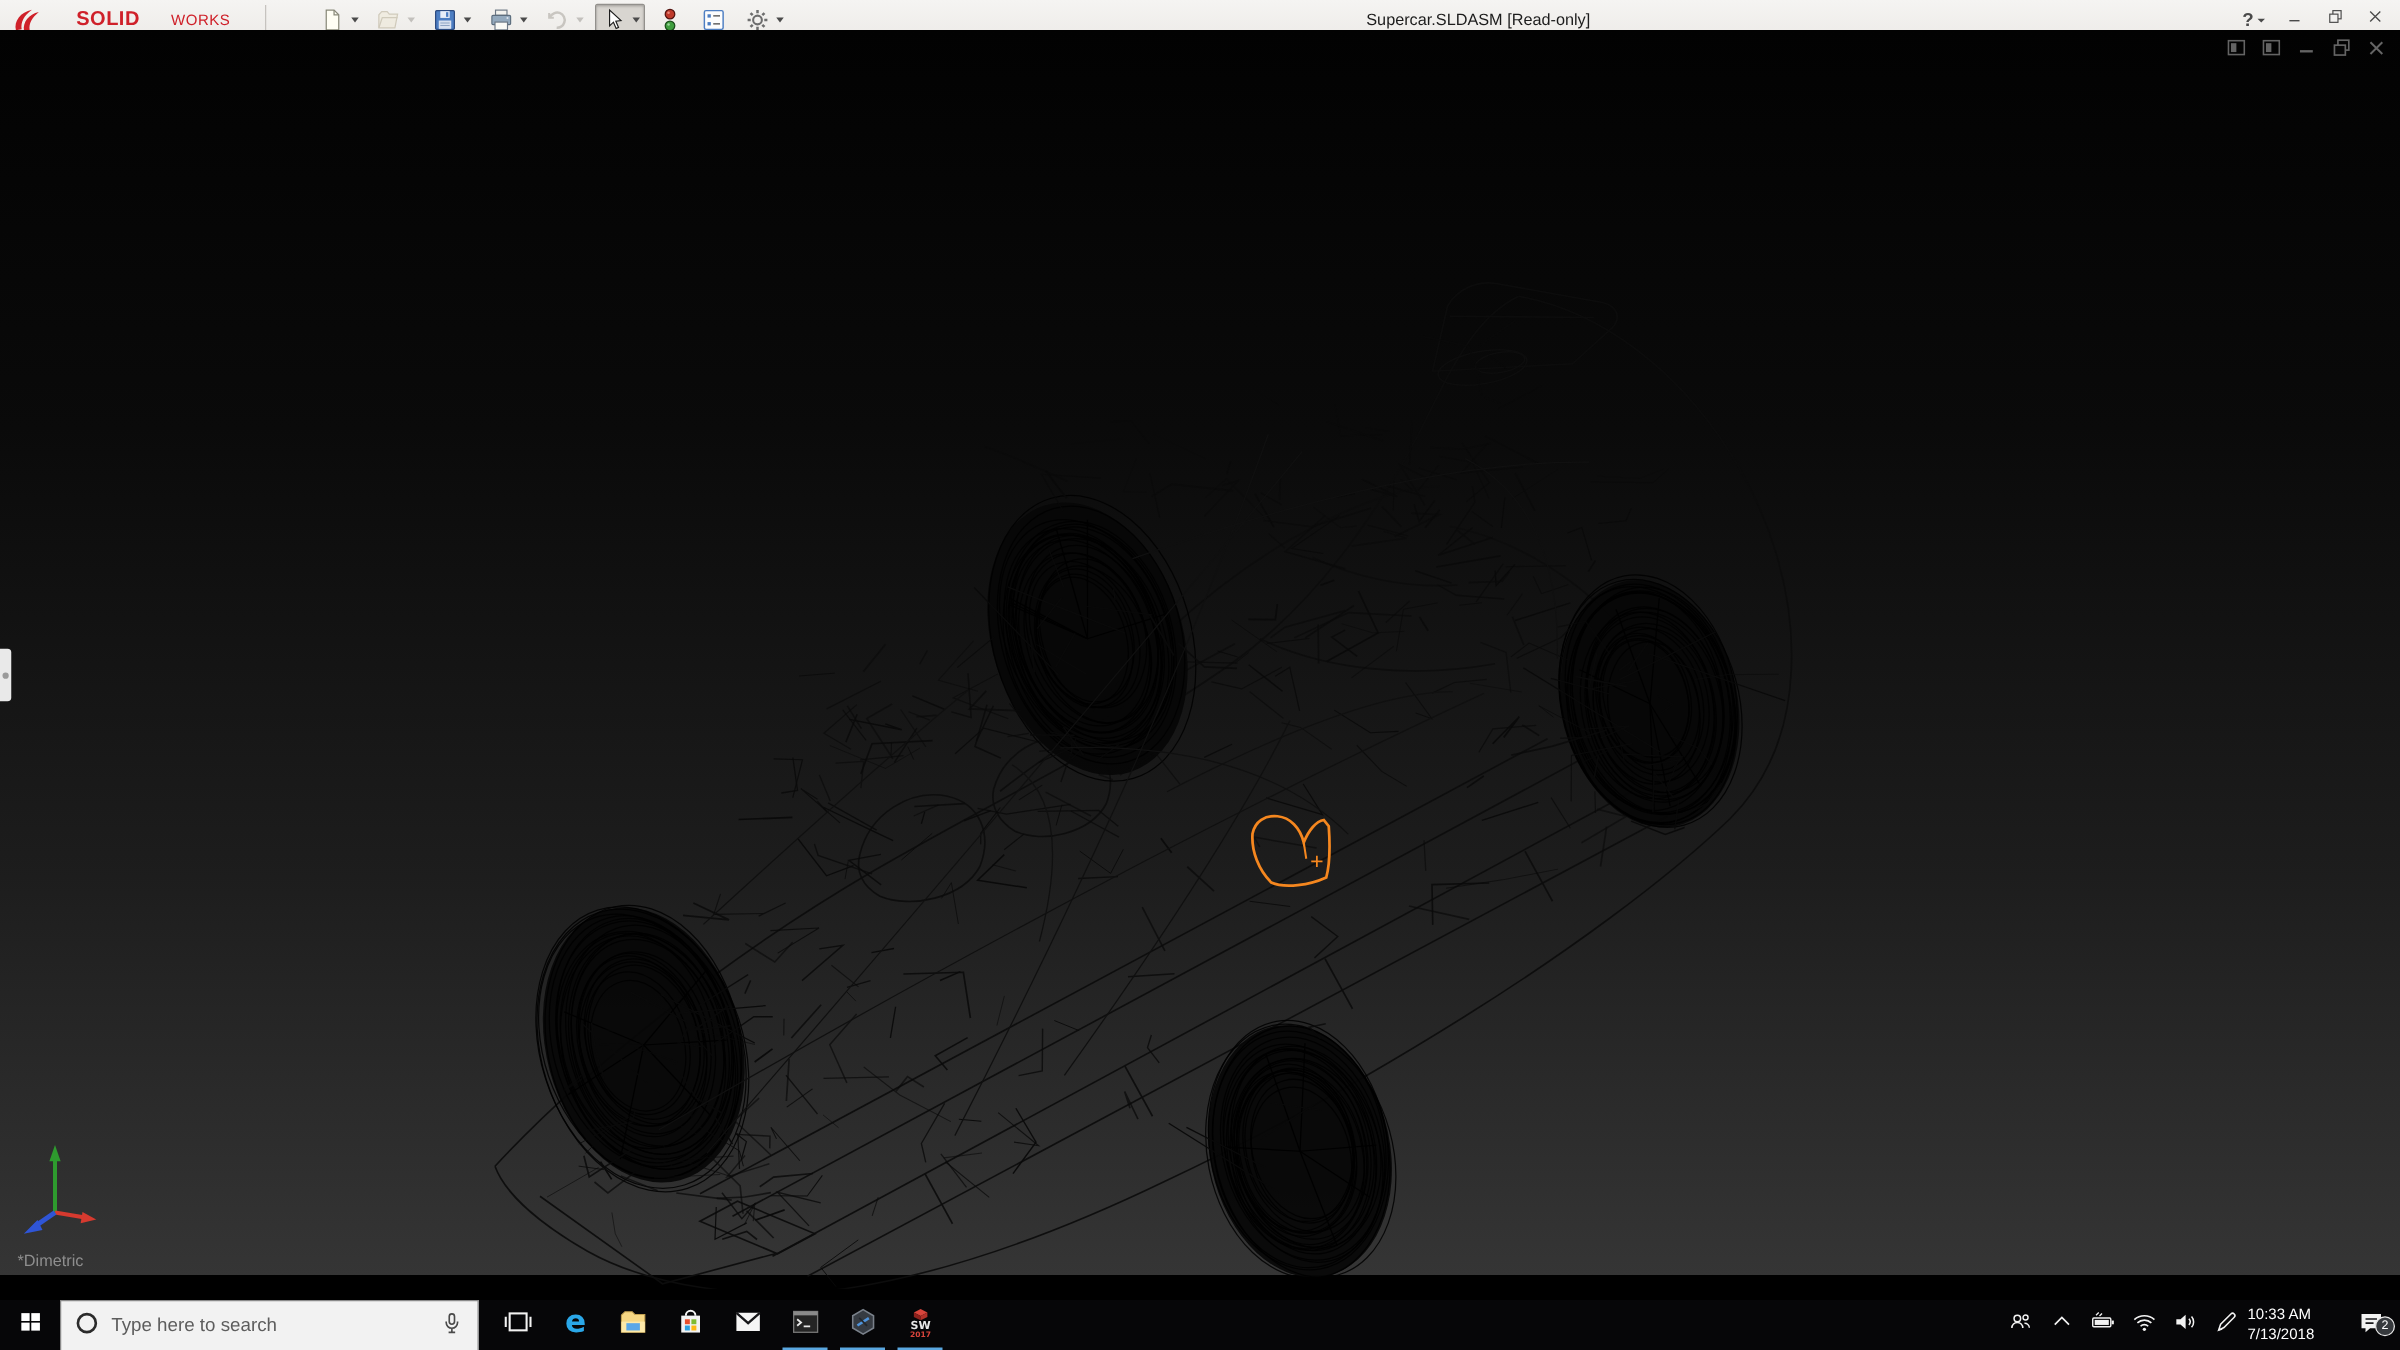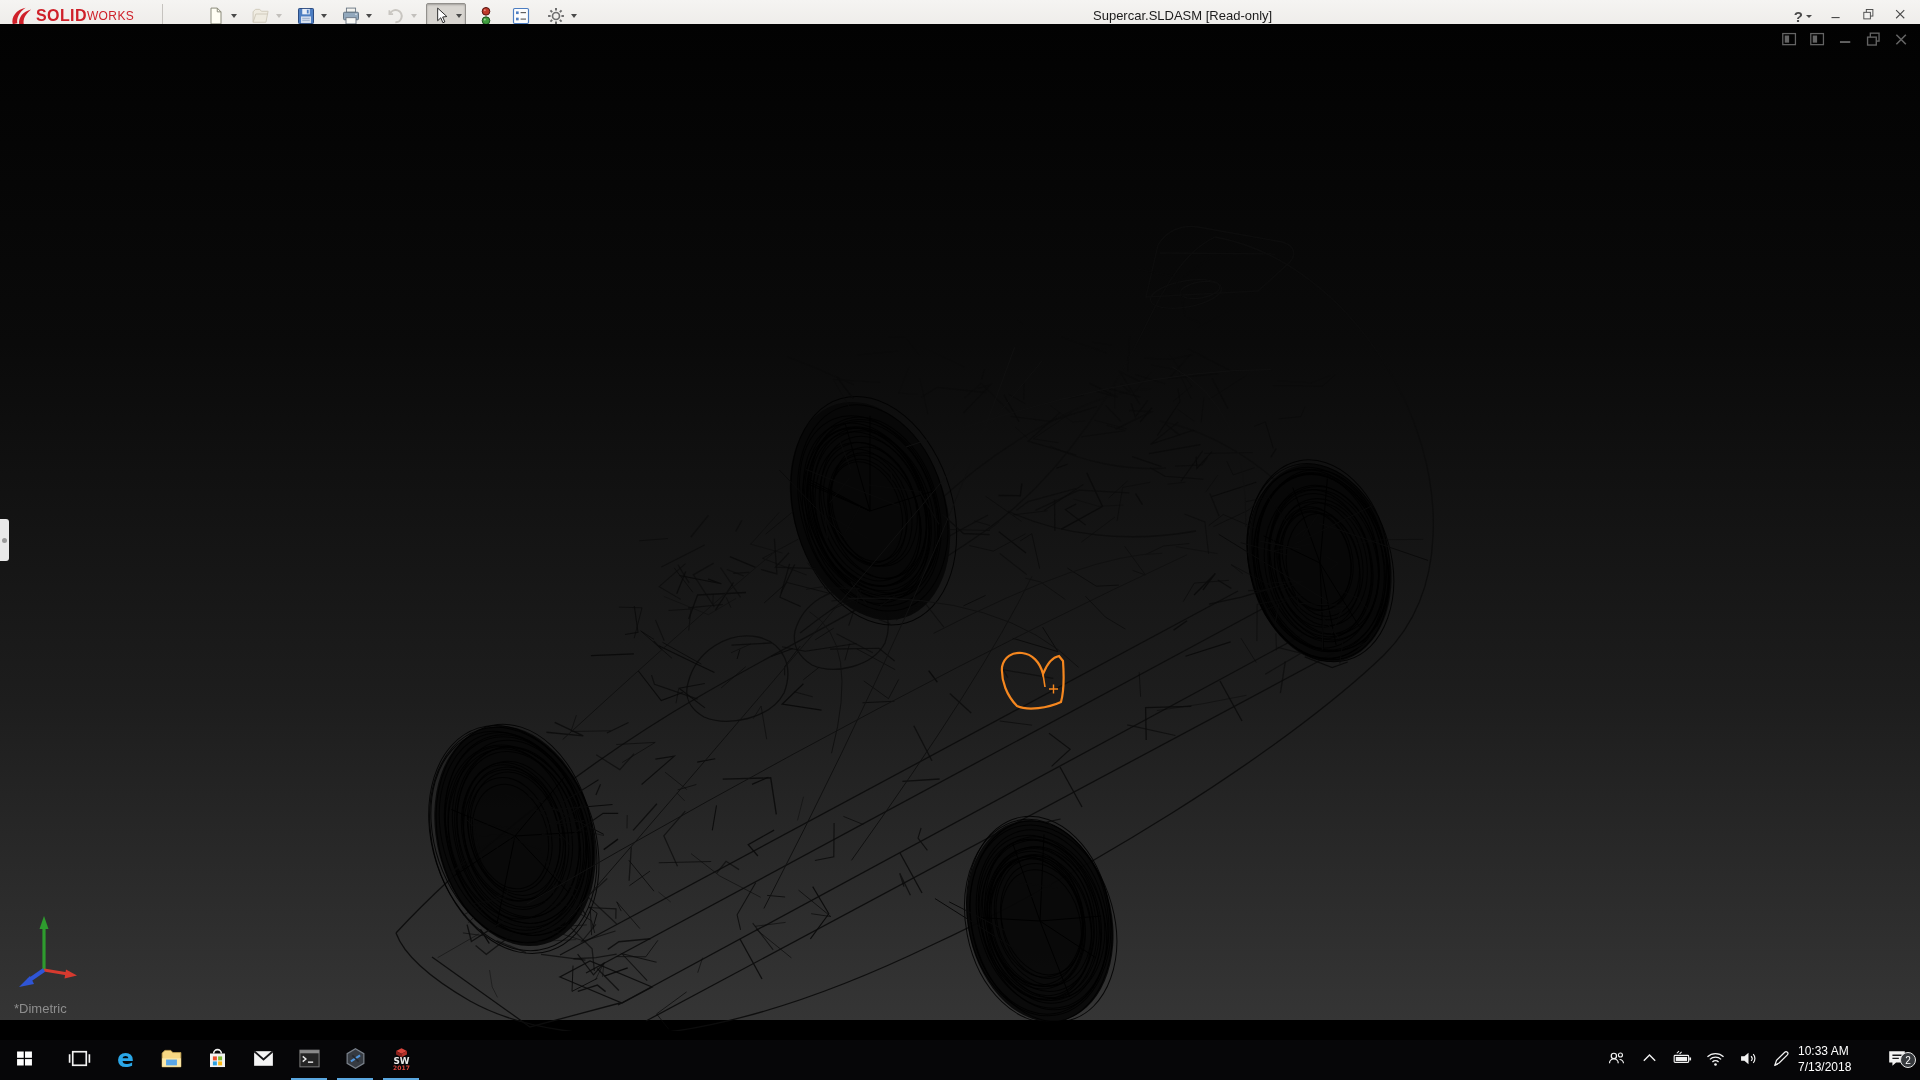--- a/index.html
+++ b/index.html
@@ -3,21 +3,21 @@
 <meta charset="utf-8">
 <style>
   * { margin:0; padding:0; box-sizing:border-box; }
   html,body { width:1920px; height:1080px; overflow:hidden; background:#000;
               font-family:"Liberation Sans", sans-serif; }
 
   
   #titlebar { position:absolute; top:0; left:0; width:1920px; height:32px;
     background:linear-gradient(#f5f4f2,#edebe8); border-bottom:1px solid #9c9a97;
     display:flex; align-items:center; }
-  #logo { display:flex; align-items:center; margin-left:10px; }
+  #logo { display:flex; align-items:center; margin-left:10px;gap:25px; }
   #logo svg { margin-right:4px; }
   #logo .b { font-weight:bold; font-size:16px; letter-spacing:.4px; }
   #logo .l { font-weight:normal; font-size:12px; letter-spacing:.4px; }
   #flyout { width:18px; height:26px; display:flex; align-items:center; justify-content:center; margin-left:6px; cursor:pointer; }
   .vsep { width:1px; height:24px; background:#c6c3bf; margin:0 10px 0 4px; }
   #toolbar-items { display:flex; align-items:center; margin-left:28px; }
   .tool { height:26px; display:flex; align-items:center; padding:0 3px; margin-right:5px;
           border:1px solid transparent; border-radius:2px; cursor:pointer; }
   .tool .ic { width:22px; height:22px; display:flex; align-items:center; justify-content:center; }
   .tool svg { width:20px; height:20px; }
@@ -743,20 +743,31 @@
 
 <div id="taskbar">
   <div id="start-btn">
     <span><svg viewBox="0 0 24 24">
           <rect x="3.5" y="4" width="7.6" height="7.2" fill="#fff"></rect>
           <rect x="12.6" y="4" width="7.9" height="7.2" fill="#fff"></rect>
           <rect x="3.5" y="12.7" width="7.6" height="7.3" fill="#fff"></rect>
           <rect x="12.6" y="12.7" width="7.9" height="7.3" fill="#fff"></rect>
         </svg></span>
   </div>
+  <div id="search-box">
+    <span><svg viewBox="0 0 24 24">
+          <circle cx="12" cy="12" r="8.2" fill="none" stroke="#2b2b2b" stroke-width="2.4"></circle>
+        </svg></span>
+    <input id="search-input" placeholder="Type here to search" style="">
+    <span><svg viewBox="0 0 24 24">
+          <rect x="9.6" y="3.5" width="4.8" height="9.5" rx="2.4" fill="none" stroke="#4a4a4a" stroke-width="1.5"></rect>
+          <path d="M6.8 10.5v1a5.2 5.2 0 0 0 10.4 0v-1" fill="none" stroke="#4a4a4a" stroke-width="1.5"></path>
+          <path d="M12 17.2v3M9 20.4h6" stroke="#4a4a4a" stroke-width="1.5"></path>
+        </svg></span>
+  </div>
   <div id="taskbar-apps">
       <div class="tb-app">
         <span><svg viewBox="0 0 24 24">
             <rect x="5.5" y="5.5" width="13" height="13" fill="none" stroke="#f2f2f2" stroke-width="1.6"></rect>
             <path d="M2.5 8v8M21.5 8v8" stroke="#f2f2f2" stroke-width="1.6"></path>
           </svg></span>
       </div>
       <div class="tb-app">
         <span><svg viewBox="0 0 24 24">
             <text x="12" y="20" font-size="24" font-weight="bold" text-anchor="middle" fill="#2aa7e8" font-family="DejaVu Sans, sans-serif">e</text>

